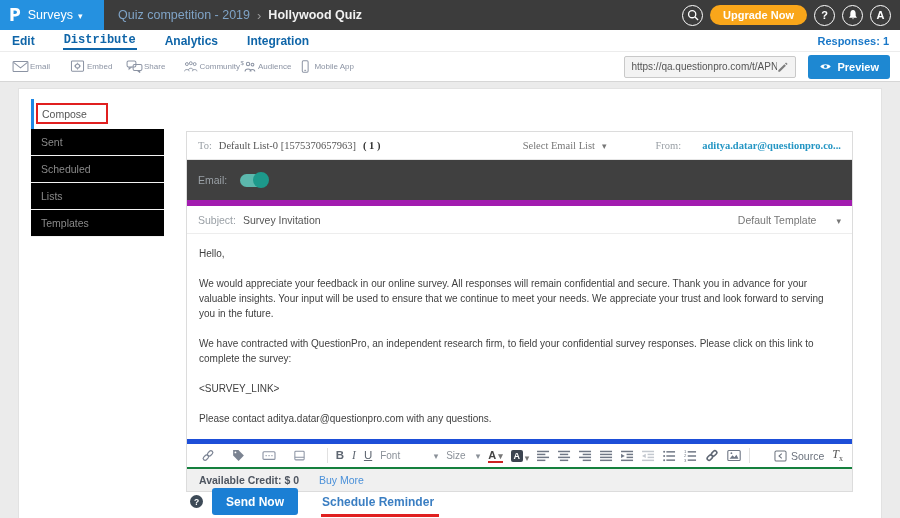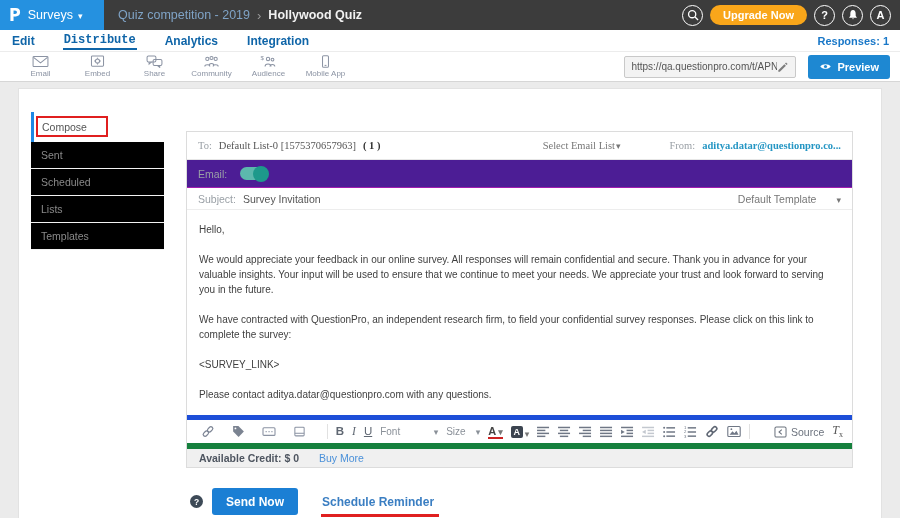--- a/index.html
+++ b/index.html
@@ -25,50 +25,50 @@
   .upgrade { background:#f9a61a; color:#fff; font-weight:700; font-size:11px; border-radius:11px; padding:4px 13px; cursor:pointer; }
 
   
   .tabbar { height:22px; background:#fff; display:flex; align-items:center; padding:0 11px; gap:27px; border-bottom:1px solid #ececec; }
   .tab { font-size:12px; font-weight:700; color:#0f65a8; padding:2px 1px 1px; cursor:pointer; }
   .tab.active { border-bottom:2px solid #0f65a8;font-family:Liberation Mono, monospace; }
   .responses { margin-left:auto; color:#1a78c8; font-size:11px; font-weight:700; }
 
   
   .channelbar { height:30px; background:#fff; border-bottom:1px solid #d6d6d6; display:flex; align-items:center; padding:0 10px 0 12px; }
-  .channel { width:57px; display:flex; flex-direction:column; align-items:center; gap:1px; cursor:pointer; }
+  .channel { width:57px; display:flex; align-items:center; gap:1px; cursor:pointer; }
   .channel-label { font-size:8px; color:#8b93a3; white-space:nowrap; }
   .url-wrap { margin-left:auto; display:flex; align-items:center; gap:12px; }
   .url-box { width:172px; height:22px; background:#f3f3f3; border:1px solid #c9c9c9; border-radius:2px; display:flex; align-items:center; padding:0 6px; }
   .url-text { font-size:10px; color:#555; white-space:nowrap; overflow:hidden; flex:1; }
   .preview-btn { background:#1e88d2; color:#fff; font-size:11px; font-weight:700; height:24px; padding:0 11px; border-radius:3px; display:flex; align-items:center; gap:5px; cursor:pointer; }
 
   
   .page { position:absolute; top:83px; left:0; right:0; bottom:0; background:#ebebeb; }
   .container { position:absolute; left:18px; right:18px; top:5px; bottom:0; background:#fff; border:1px solid #e2e2e2; border-bottom:none; }
 
   
-  .sidebar { position:absolute; left:12px; top:23px; width:133px; }
+  .sidebar { position:absolute; left:12px; top:10px; width:133px; }
   .side-item { height:27px; display:flex; align-items:center; padding-left:10px; font-size:10.5px; color:#8a8a8a; background:#000000; border-bottom:1px solid #f2f2f2; cursor:pointer; }
   .side-item.active { background:#fff; border-left:3px solid #1e88e5; border-bottom:none; color:#555; height:30px; position:relative; padding-left:8px; }
   .anno-box { position:absolute; left:2px; top:4px; width:72px; height:21px; border:2px solid #e01f1f; pointer-events:none; }
 
   
   .panel { position:absolute; left:167px; top:42px; width:667px; border:1px solid #dcdcdc; background:#fff; }
   .lbl { color:#9aa0a6; }
   .row-to { height:28px; display:flex; align-items:center; padding:0 11px; border-bottom:1px solid #e6e6e6; font-size:10.5px; gap:7px;font-family:Liberation Serif, serif; }
   .to-value { color:#555; }
   .to-count { color:#333; font-weight:700; }
-  .select-list { margin-left:auto; margin-right:42px; color:#777; display:flex; align-items:center; gap:1px; cursor:pointer; }
-  .from-wrap { display:flex; align-items:center; gap:7px; }
+  .select-list { margin-left:auto; margin-right:42px; color:#777; display:flex; align-items:center; gap:7px; cursor:pointer; }
+  .from-wrap { display:flex; align-items:center; gap:21px; }
   .from-value { color:#2596c4; font-weight:700; cursor:pointer; }
-  .row-email { height:28px; background:#4c1d95; display:flex; align-items:center; padding:0 11px; gap:13px; border-bottom:1px solid #a21caf; font-size:10.5px; }
+  .row-email { height:46px; background:#404040; display:flex; align-items:center; padding:0 11px; gap:13px; border-bottom:6px solid #a21caf; font-size:10.5px; }
   .toggle { width:28px; height:13px; border-radius:7px; background:#5cb8ad; position:relative; cursor:pointer; }
   .toggle-knob { position:absolute; right:-1px; top:-1.5px; width:16px; height:16px; border-radius:50%; background:#1d998b; }
-  .row-subject { height:22px; display:flex; align-items:center; padding:0 11px; font-size:10.5px; border-bottom:1px solid #ededed; gap:7px; }
+  .row-subject { height:28px; display:flex; align-items:center; padding:0 11px; font-size:10.5px; border-bottom:1px solid #ededed; gap:7px; }
   .subject-value { color:#555; }
   .template { margin-left:auto; color:#777; display:flex; align-items:center; gap:20px; cursor:pointer; }
 
   .mailbody { height:210px; padding:7px 12px; font-size:10px; color:#3f3f3f; overflow:hidden; border-bottom:5px solid #1d4ed8; }
   .mailbody p { margin:0 0 15px; line-height:1.5; }
   .mailbody p:first-child { margin-top:5px; }
 
   
   .editor { height:23px; display:flex; align-items:center; padding:0 9px; gap:8px; }
   .egroup { display:flex; align-items:center; gap:8px; }
@@ -79,21 +79,21 @@
   .dd { color:#8a9098; font-size:10px; display:flex; align-items:center; cursor:pointer; }
   .dd.font { width:58px; justify-content:space-between; }
   .dd.size { width:34px; justify-content:space-between; }
   .color-a { font-size:11px; font-weight:700; color:#444; border-bottom:2px solid #c22; padding-bottom:0; display:flex; align-items:flex-end; cursor:pointer; }
   .bg-a { background:#3c4450; color:#fff; font-size:9px; font-weight:700; width:12px; height:12px; display:flex; align-items:center; justify-content:center; border-radius:2px; cursor:pointer; }
   .mini-caret { color:#777; margin-left:2px; }
   .source-btn { display:flex; align-items:center; gap:4px; color:#6b727d; font-size:10.5px; cursor:pointer;margin-left:16px; }
   .tx { font-family:"Liberation Serif",serif; font-style:italic; color:#555; font-size:12px; cursor:pointer; }
   .tx sub { font-size:8px; font-style:normal; }
 
-  .credit { height:24px; background:#f0f0f0; border-top:6px solid #15803d; display:flex; align-items:center; padding:0 12px; font-size:10.5px; gap:20px; }
+  .credit { height:24px; background:#f0f0f0; border-top:2px solid #15803d; display:flex; align-items:center; padding:0 12px; font-size:10.5px; gap:20px; }
   .credit-label { color:#4e5560; font-weight:700; }
   .buy-more { color:#4a90d9; cursor:pointer; }
 
   
   .send-row { position:absolute; left:171px; top:399px; display:flex; align-items:center; gap:9px; }
   .help-circle { width:13px; height:13px; border-radius:50%; background:#3d4a57; color:#fff; font-size:8.5px; font-weight:700; display:flex; align-items:center; justify-content:center; cursor:pointer; }
   .send-btn { background:#1b7fd4; color:#fff; font-weight:700; font-size:12px; height:27px; padding:0 14px; border-radius:3px; border:none; display:flex; align-items:center; position:relative; cursor:pointer; font-family:inherit; }
   .schedule { color:#3a7ec2; font-weight:700; font-size:12px; margin-left:15px; position:relative; cursor:pointer; }
   .schedule-anno { position:absolute; left:-1px; right:-5px; bottom:-8px; height:3px; background:#e02020; }
 </style>

